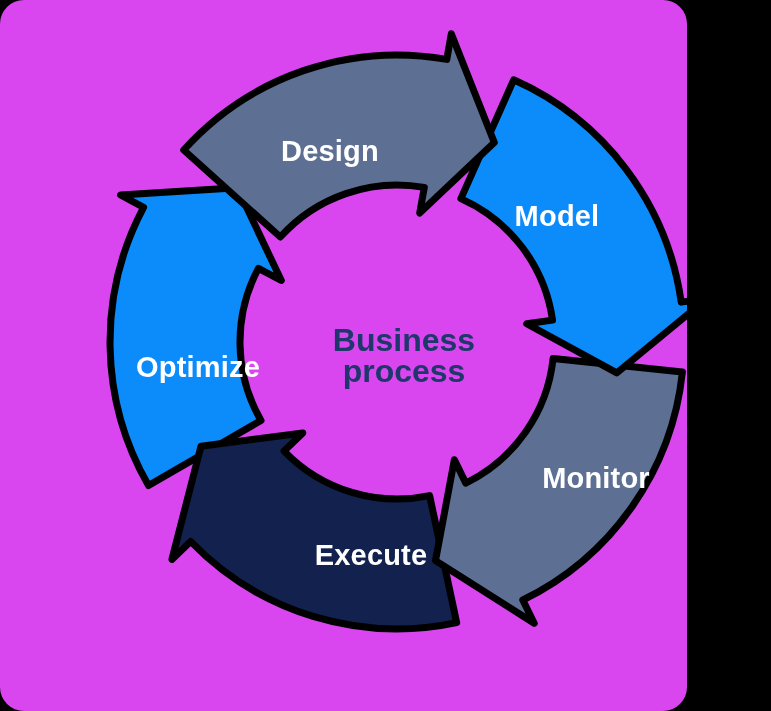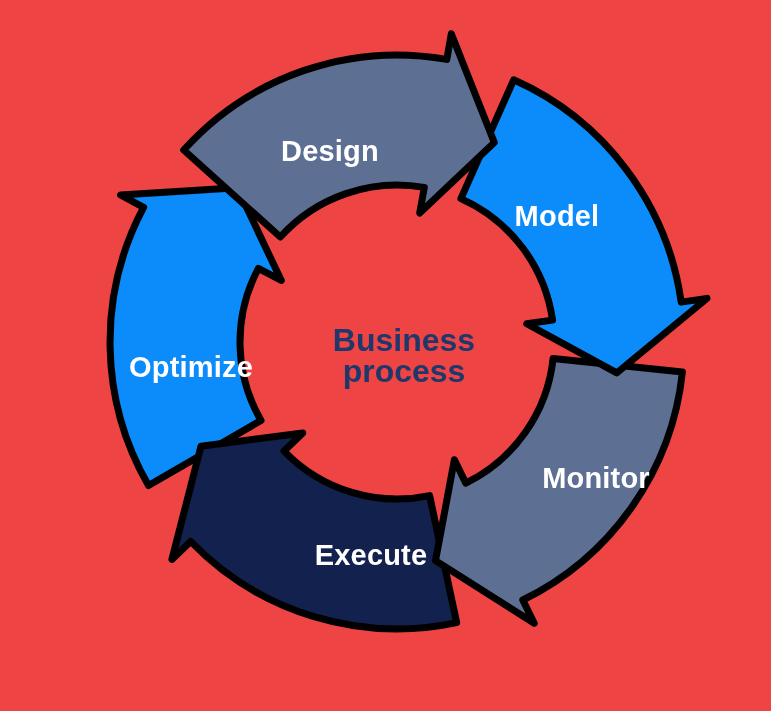--- a/index.html
+++ b/index.html
@@ -2,25 +2,26 @@
 <html><head>
 <meta charset="utf-8">
 <style>
   html, body {
     margin: 0;
     padding: 0;
     background: #000000;
   }
   .stage {
     position: relative;
-    width: 771px;
+    width: 687px;
     height: 711px;
-    background: #ef4444;
+    background: #d946ef;
     overflow: hidden;
     font-family: "Liberation Sans", "DejaVu Sans", sans-serif;
+    border-radius: 24px;
   }
   .cycle-svg {
     position: absolute;
     left: 0;
     top: 0;
     width: 771px;
     height: 711px;
   }
   .cycle-svg path {
     stroke: #000000;
@@ -33,21 +34,21 @@
     color: #ffffff;
     font-size: 29px;
     font-weight: 700;
     letter-spacing: 0.2px;
     white-space: nowrap;
   }
   .label-design   { left: 330px; top: 151px; }
   .label-model    { left: 557px; top: 216px; }
   .label-execute  { left: 596px; top: 478px; }
   .label-monitor  { left: 371px; top: 555px; }
-  .label-optimize { left: 191px; top: 367px; }
+  .label-optimize { left: 198px; top: 367px; }
   .center-title {
     position: absolute;
     left: 404px;
     top: 356px;
     transform: translate(-50%, -50%);
     color: #1e386b;
     font-size: 32px;
     font-weight: 700;
     line-height: 31px;
     text-align: center;

